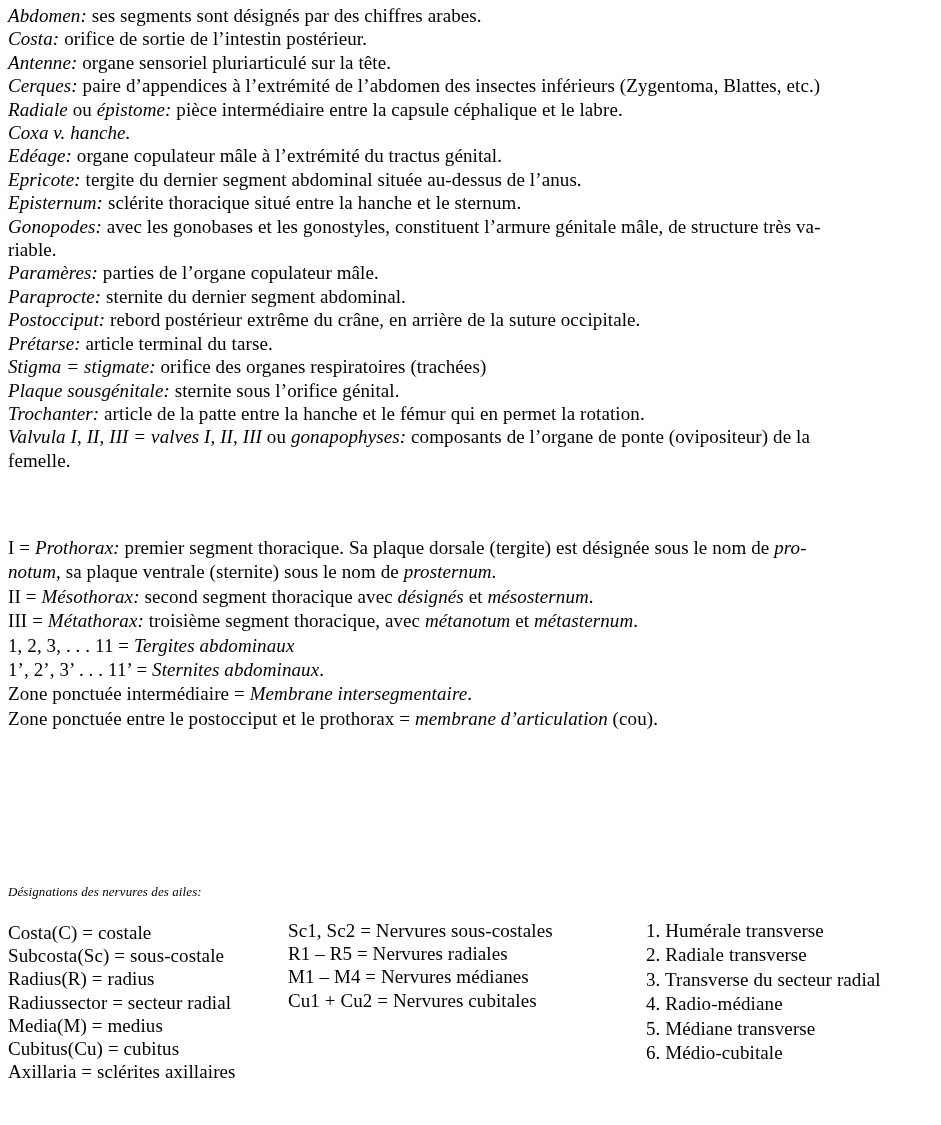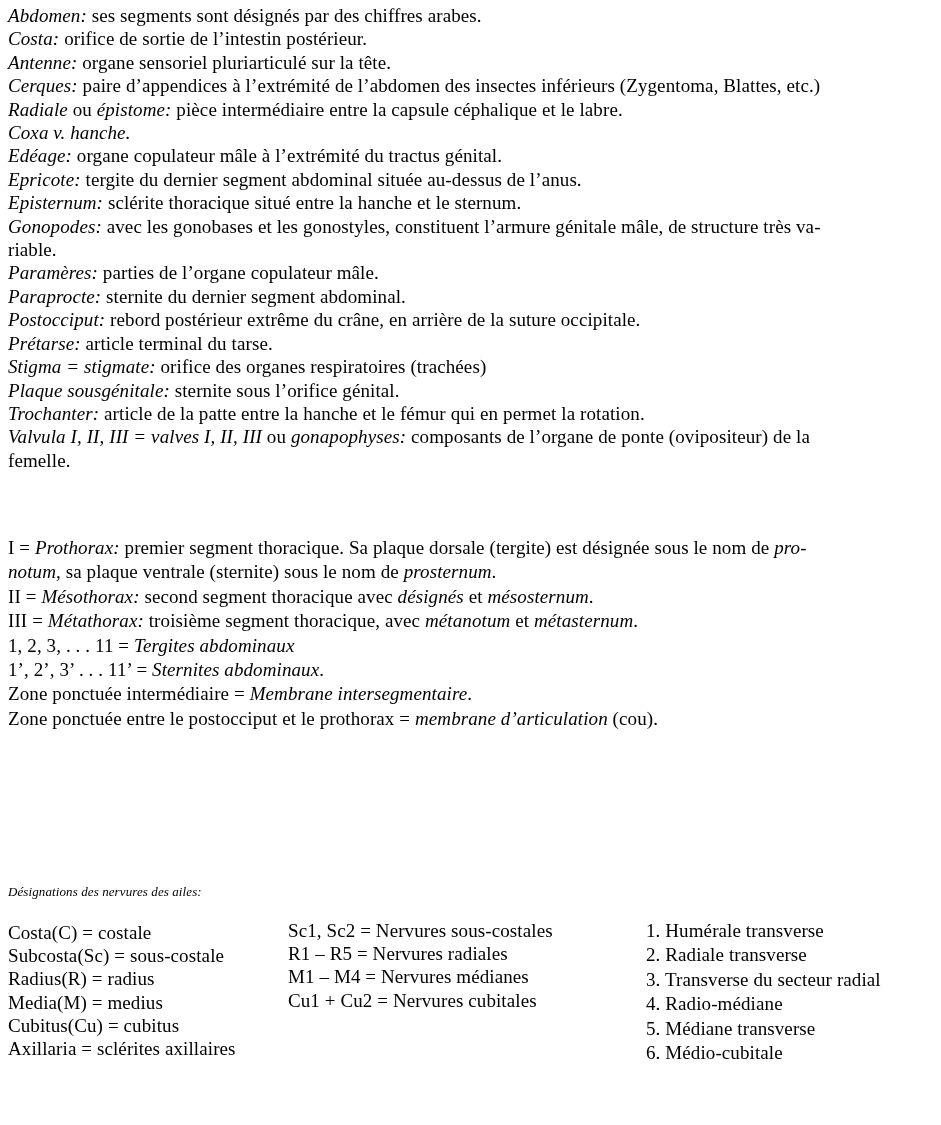--- a/index.html
+++ b/index.html
@@ -76,20 +76,21 @@
       <div class="line"><span>Zone ponctuée intermédiaire = </span><em>Membrane intersegmentaire</em><span>.</span></div>
       <div class="line"><span>Zone ponctuée entre le postocciput et le prothorax = </span><em>membrane d’articulation</em><span> (cou).</span></div>
     </div>
 
   <div class="block wing-heading">Désignations des nervures des ailes:</div>
 
   <div class="block cols col1">
       <div class="line"><span>Costa(C) = costale</span></div>
       <div class="line"><span>Subcosta(Sc) = sous-costale</span></div>
       <div class="line"><span>Radius(R) = radius</span></div>
+      <div class="line"><span>Radiussector = secteur radial</span></div>
       <div class="line"><span>Media(M) = medius</span></div>
       <div class="line"><span>Cubitus(Cu) = cubitus</span></div>
       <div class="line"><span>Axillaria = sclérites axillaires</span></div>
     </div>
 
   <div class="block cols col2">
       <div class="line"><span>Sc1, Sc2 = Nervures sous-costales</span></div>
       <div class="line"><span>R1 – R5 = Nervures radiales</span></div>
       <div class="line"><span>M1 – M4 = Nervures médianes</span></div>
       <div class="line"><span>Cu1 + Cu2 = Nervures cubitales</span></div>

